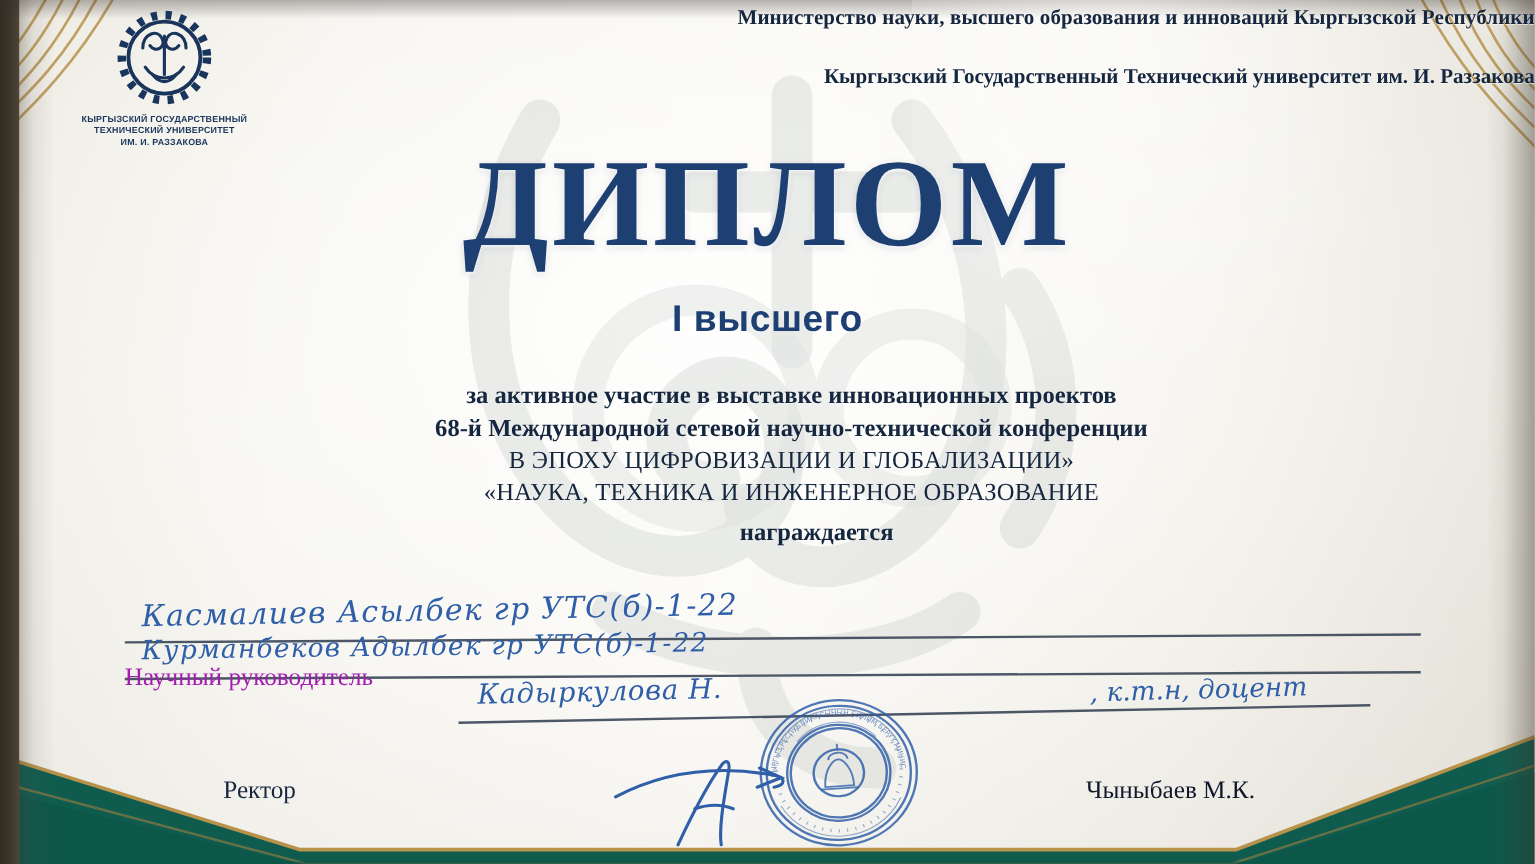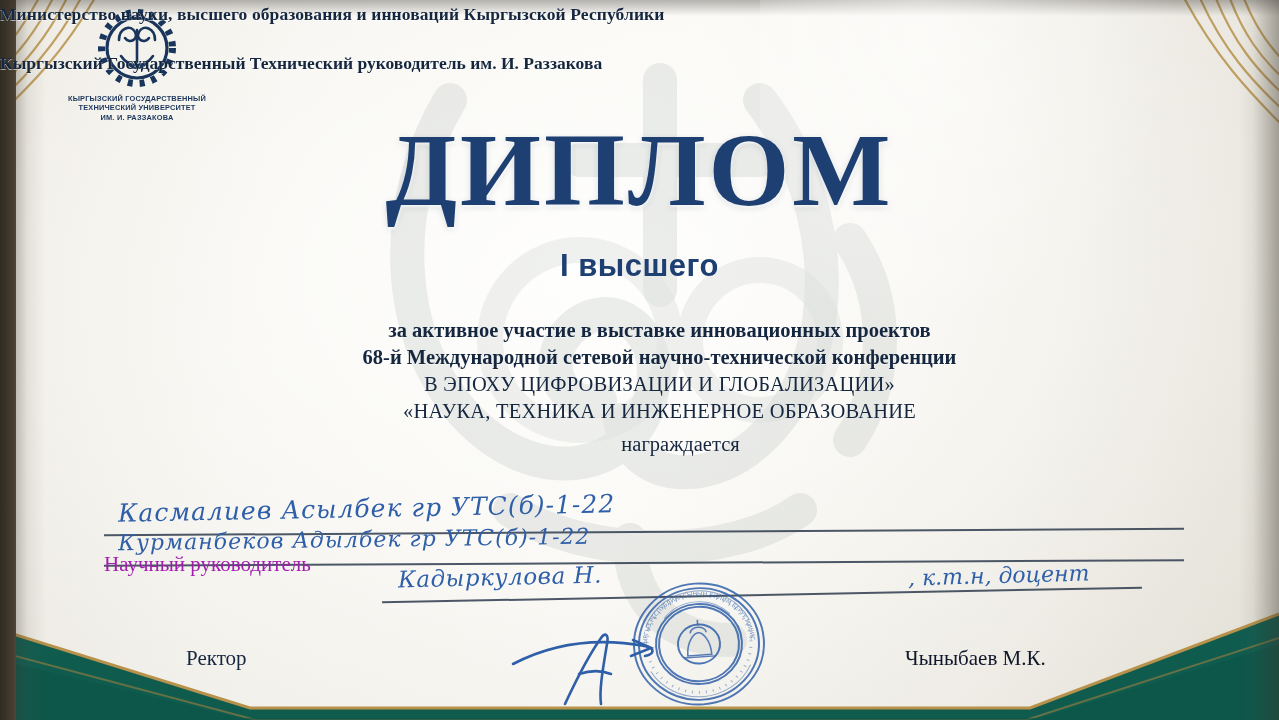--- a/index.html
+++ b/index.html
@@ -83,21 +83,21 @@
     left: 0; right: 0; bottom: 0; height: 120px;
     pointer-events: none;
   }
 
   
   .header {
     position: absolute;
     left: 0;
     right: 0;
     top: 0;
-    text-align: left;
+    text-align: right;
   }
   .ministry {
     font-family: "Liberation Serif", serif;
     font-size: 17.5px;
     font-weight: bold;
     color: #15263f;
     letter-spacing: 0.1px;
     margin-top: 4px;
     text-shadow: 0 1px 0 rgba(255,255,255,0.6);
   }
@@ -172,21 +172,21 @@
   }
   .body-lines .caps {
     font-size: 20.5px;
     line-height: 27px;
     font-weight: 500;
     letter-spacing: 0.2px;
   }
   .body-lines .award-word {
     font-size: 20.5px;
     line-height: 30px;
-    font-weight: 400;
+    font-weight: 700;
     margin-top: 4px;
     padding-left: 42px;
   }
 
   
   .hand {
     position: absolute;
     font-family: "DejaVu Serif", serif;
     font-style: italic;
     color: #2f5fa8;
@@ -360,21 +360,21 @@
     </svg>
     <div class="logo-caption">
       <div>КЫРГЫЗСКИЙ ГОСУДАРСТВЕННЫЙ</div>
       <div>ТЕХНИЧЕСКИЙ УНИВЕРСИТЕТ</div>
       <div>ИМ. И. РАЗЗАКОВА</div>
     </div>
   </div>
 
   <div class="header">
     <div class="ministry">Министерство науки, высшего образования и инноваций Кыргызской Республики</div>
-    <div class="university">Кыргызский Государственный Технический руководитель им. И. Раззакова</div>
+    <div class="university">Кыргызский Государственный Технический университет им. И. Раззакова</div>
   </div>
 
   <div class="diploma-title">ДИПЛОМ</div>
   <div class="degree">I высшего</div>
 
   <div class="body-lines">
     <div class="l">за активное участие в выставке инновационных проектов</div>
     <div class="l">68-й Международной сетевой научно-технической конференции</div>
     <div class="caps">В ЭПОХУ ЦИФРОВИЗАЦИИ И ГЛОБАЛИЗАЦИИ»</div>
     <div class="caps">«НАУКА, ТЕХНИКА И ИНЖЕНЕРНОЕ ОБРАЗОВАНИЕ</div>

